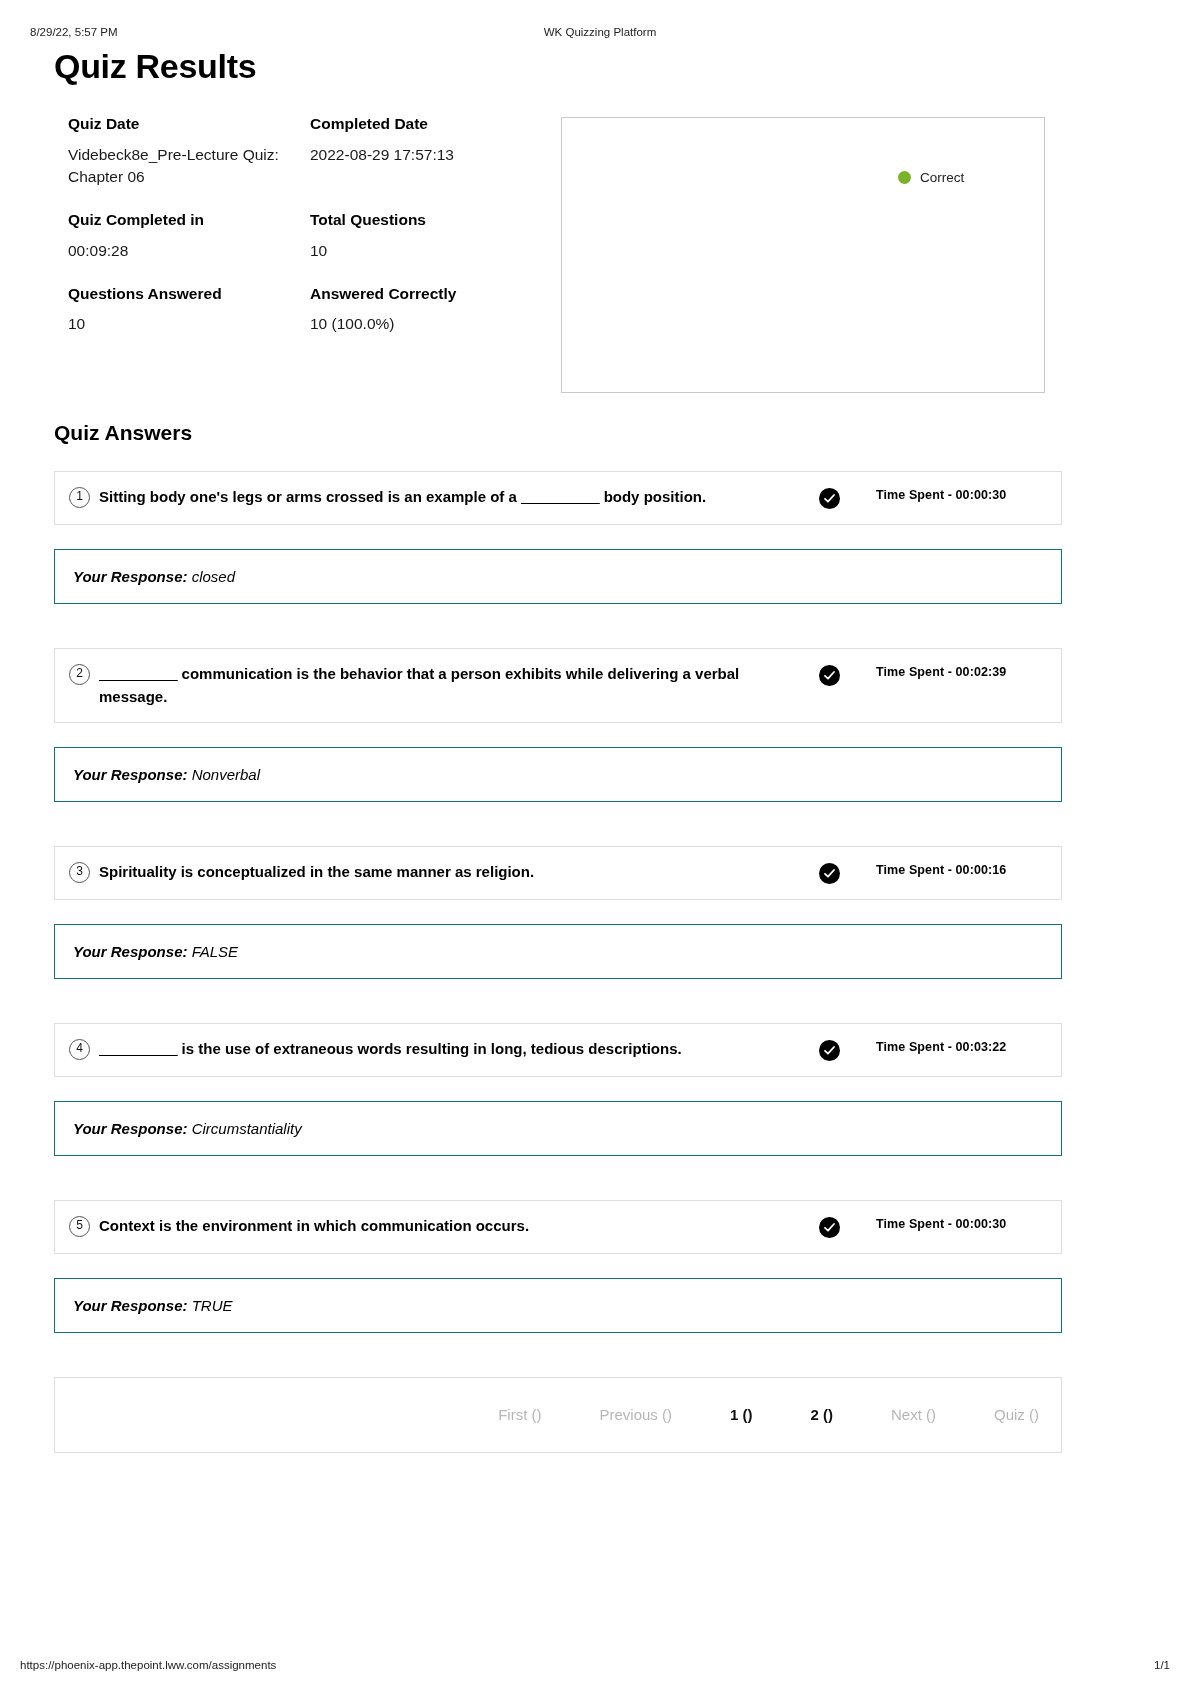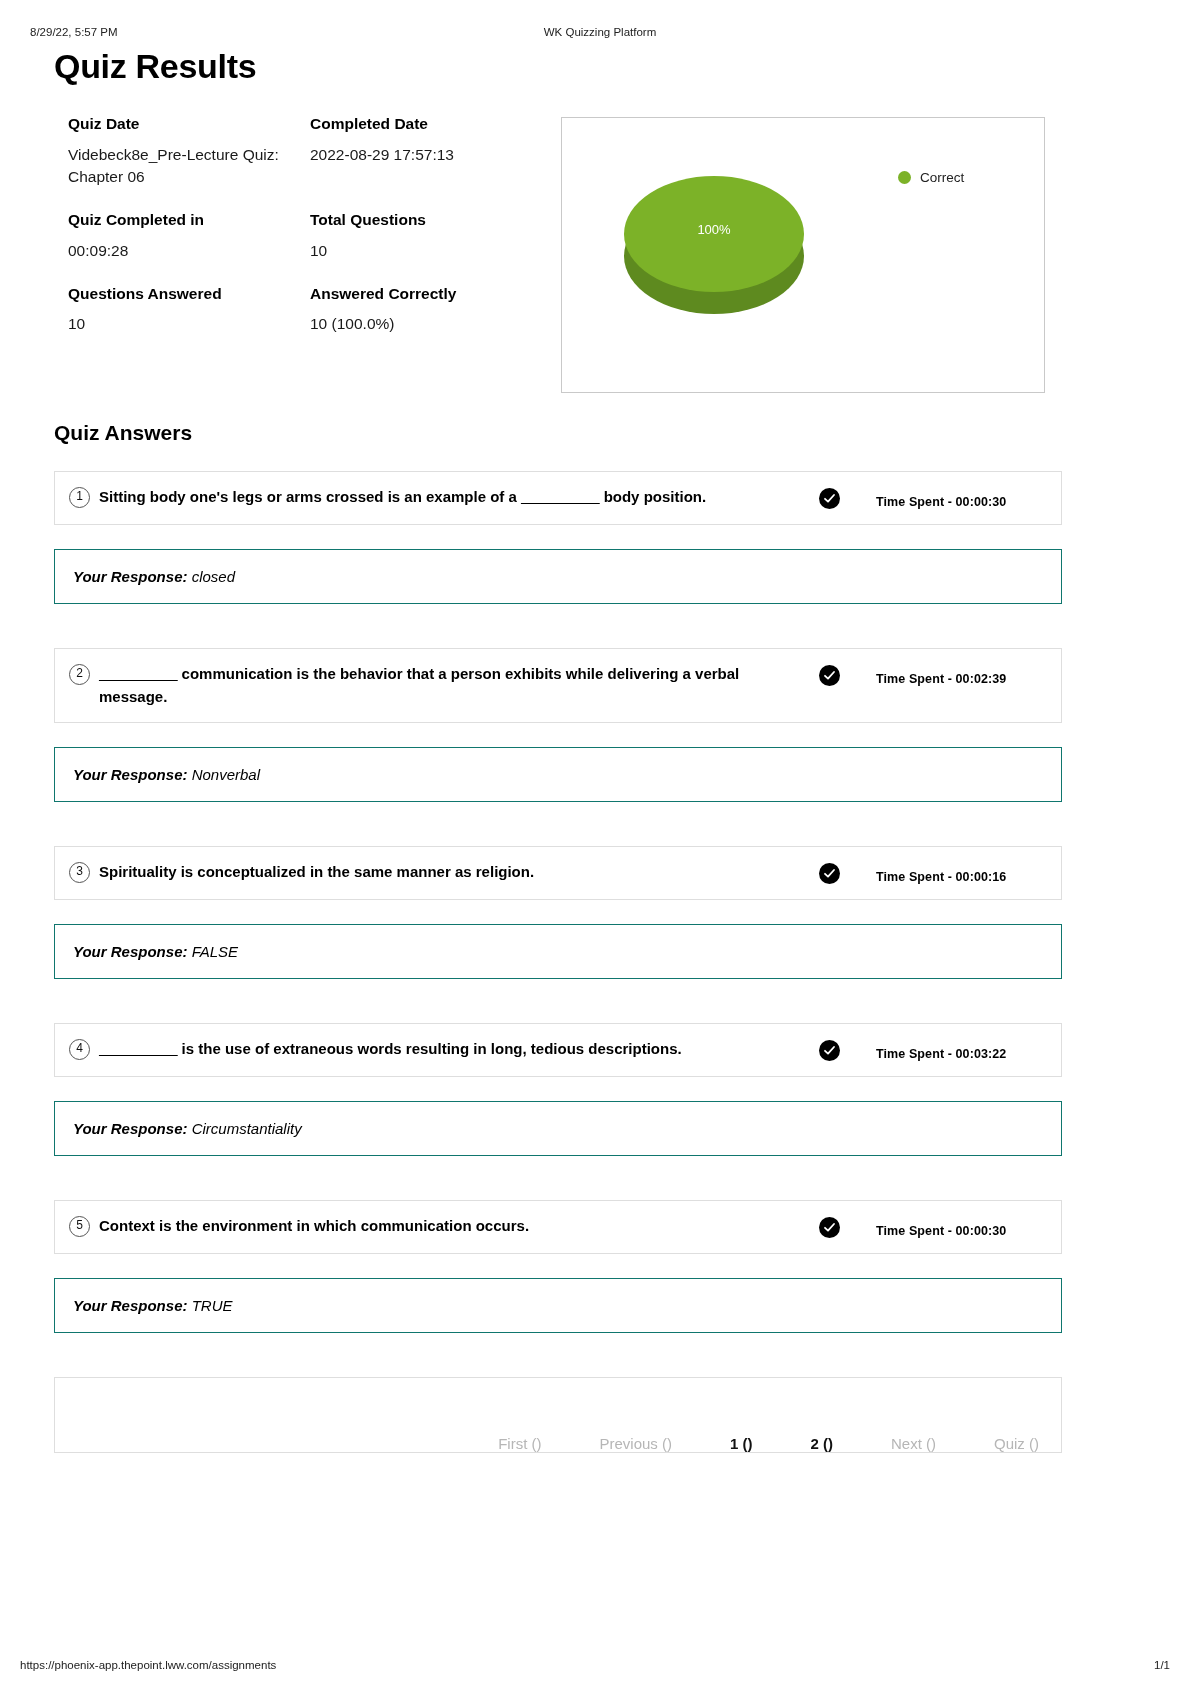--- a/index.html
+++ b/index.html
@@ -229,21 +229,21 @@
     padding-right: 20px;
     max-width: 700px;
   }
   .q-text .blank {
     text-decoration: underline;
     letter-spacing: -0.5px;
     margin-top: 37px;
   }
   .q-right {
     display: flex;
-    align-items: flex-end;
+    align-items: flex-start;
     flex: none;
     margin-top: 2px;
   }
   .check-icon {
     width: 21px;
     height: 21px;
     border-radius: 50%;
     background: #000000;
     position: relative;
     flex: none;
@@ -280,21 +280,21 @@
     font-style: italic;
   }
 
   
   .pagination-card {
     border: 1px solid #dedede;
     background: #ffffff;
     box-sizing: border-box;
     height: 76px;
     display: flex;
-    align-items: flex-end;
+    align-items: center;
     justify-content: flex-end;
     padding-right: 22px;
     margin-top: 6px;
   }
   .page-link {
     font-size: 15px;
     margin-left: 58px;
     white-space: nowrap;
   }
   .page-link.disabled {
@@ -349,25 +349,20 @@
           <div class="meta-value">10</div>
         </div>
         <div class="meta-cell right">
           <div class="meta-label">Answered Correctly</div>
           <div class="meta-value">10 (100.0%)</div>
         </div>
       </div>
     </div>
 
     <div class="chart-panel">
-      <div class="pie-holder">
-        <div class="pie-side"></div>
-        <div class="pie-top"></div>
-        <div class="pie-label">100%</div>
-      </div>
       <div class="legend">
         <span class="legend-swatch"></span>
         <span class="legend-text">Correct</span>
       </div>
     </div>
 
   </div>
 
   <h2 class="section-title">Quiz Answers</h2>
 

